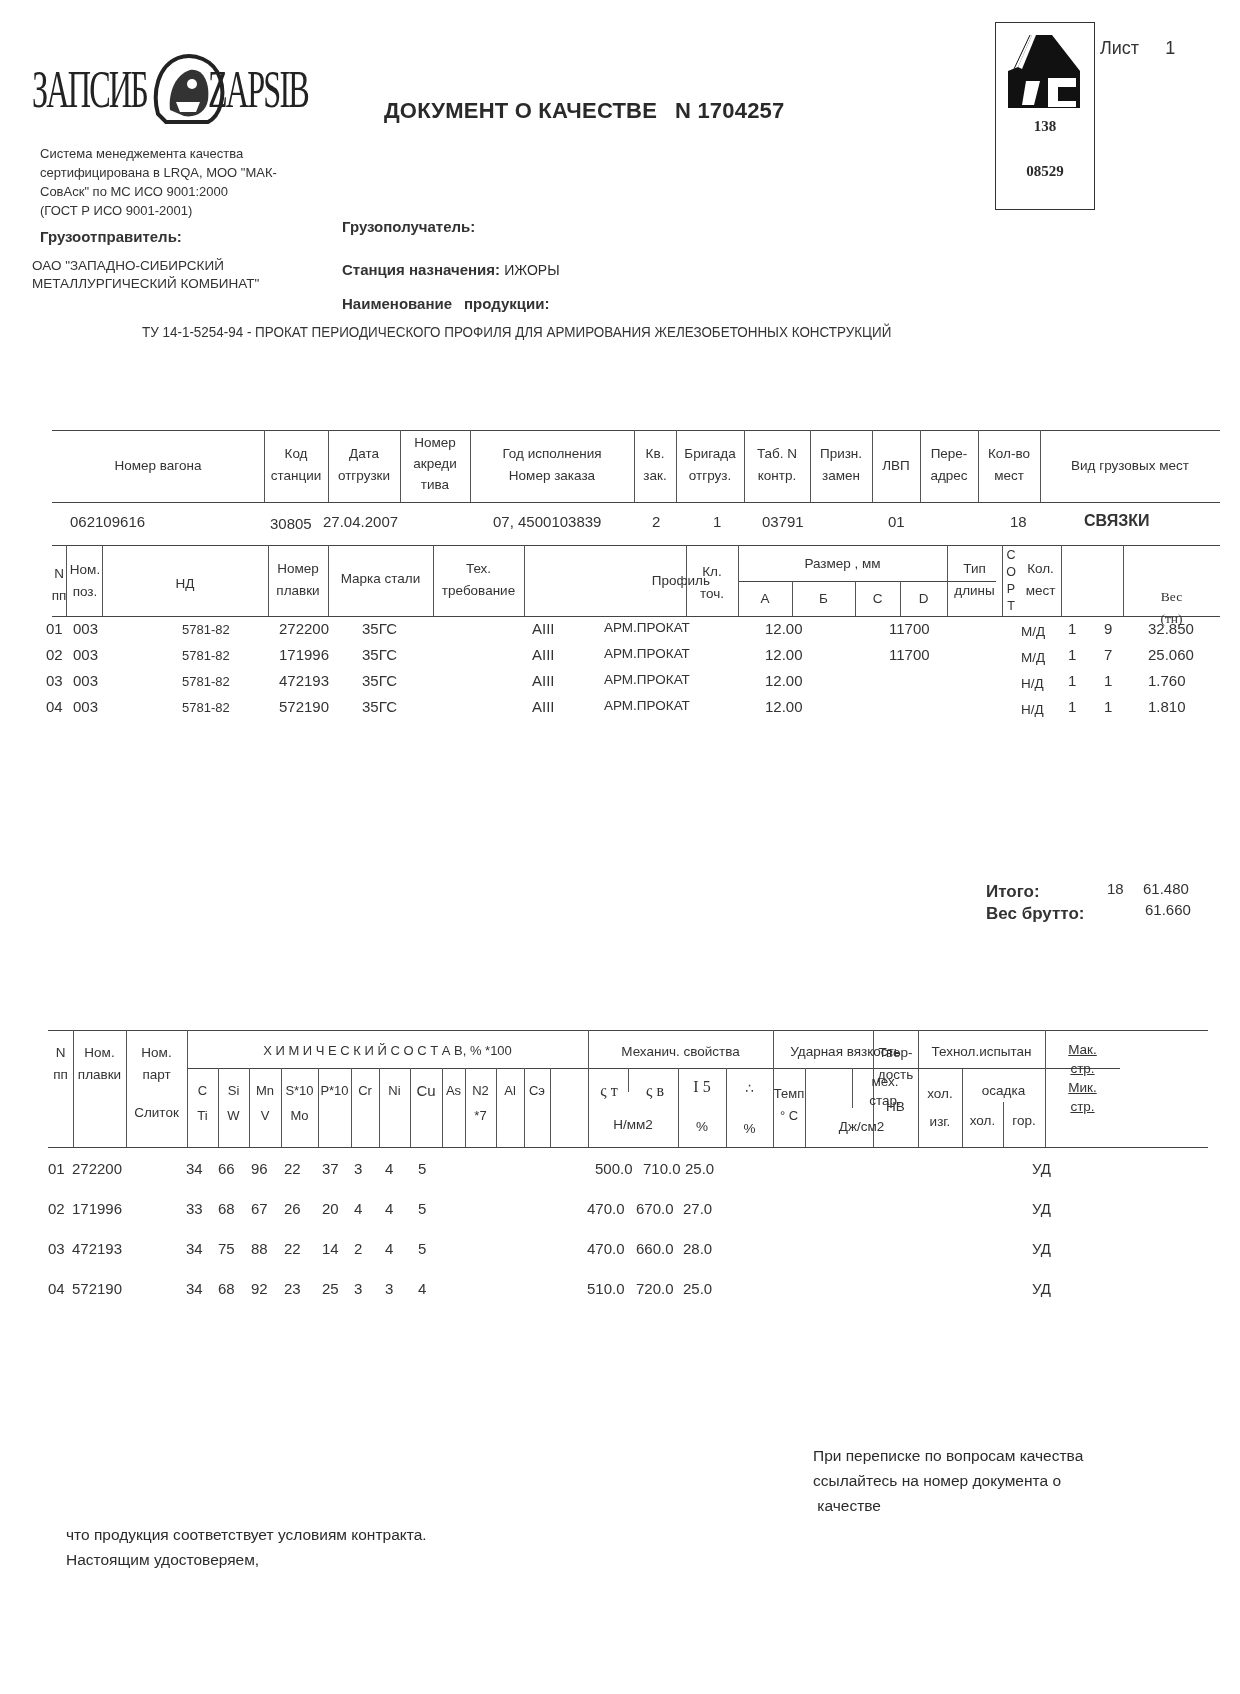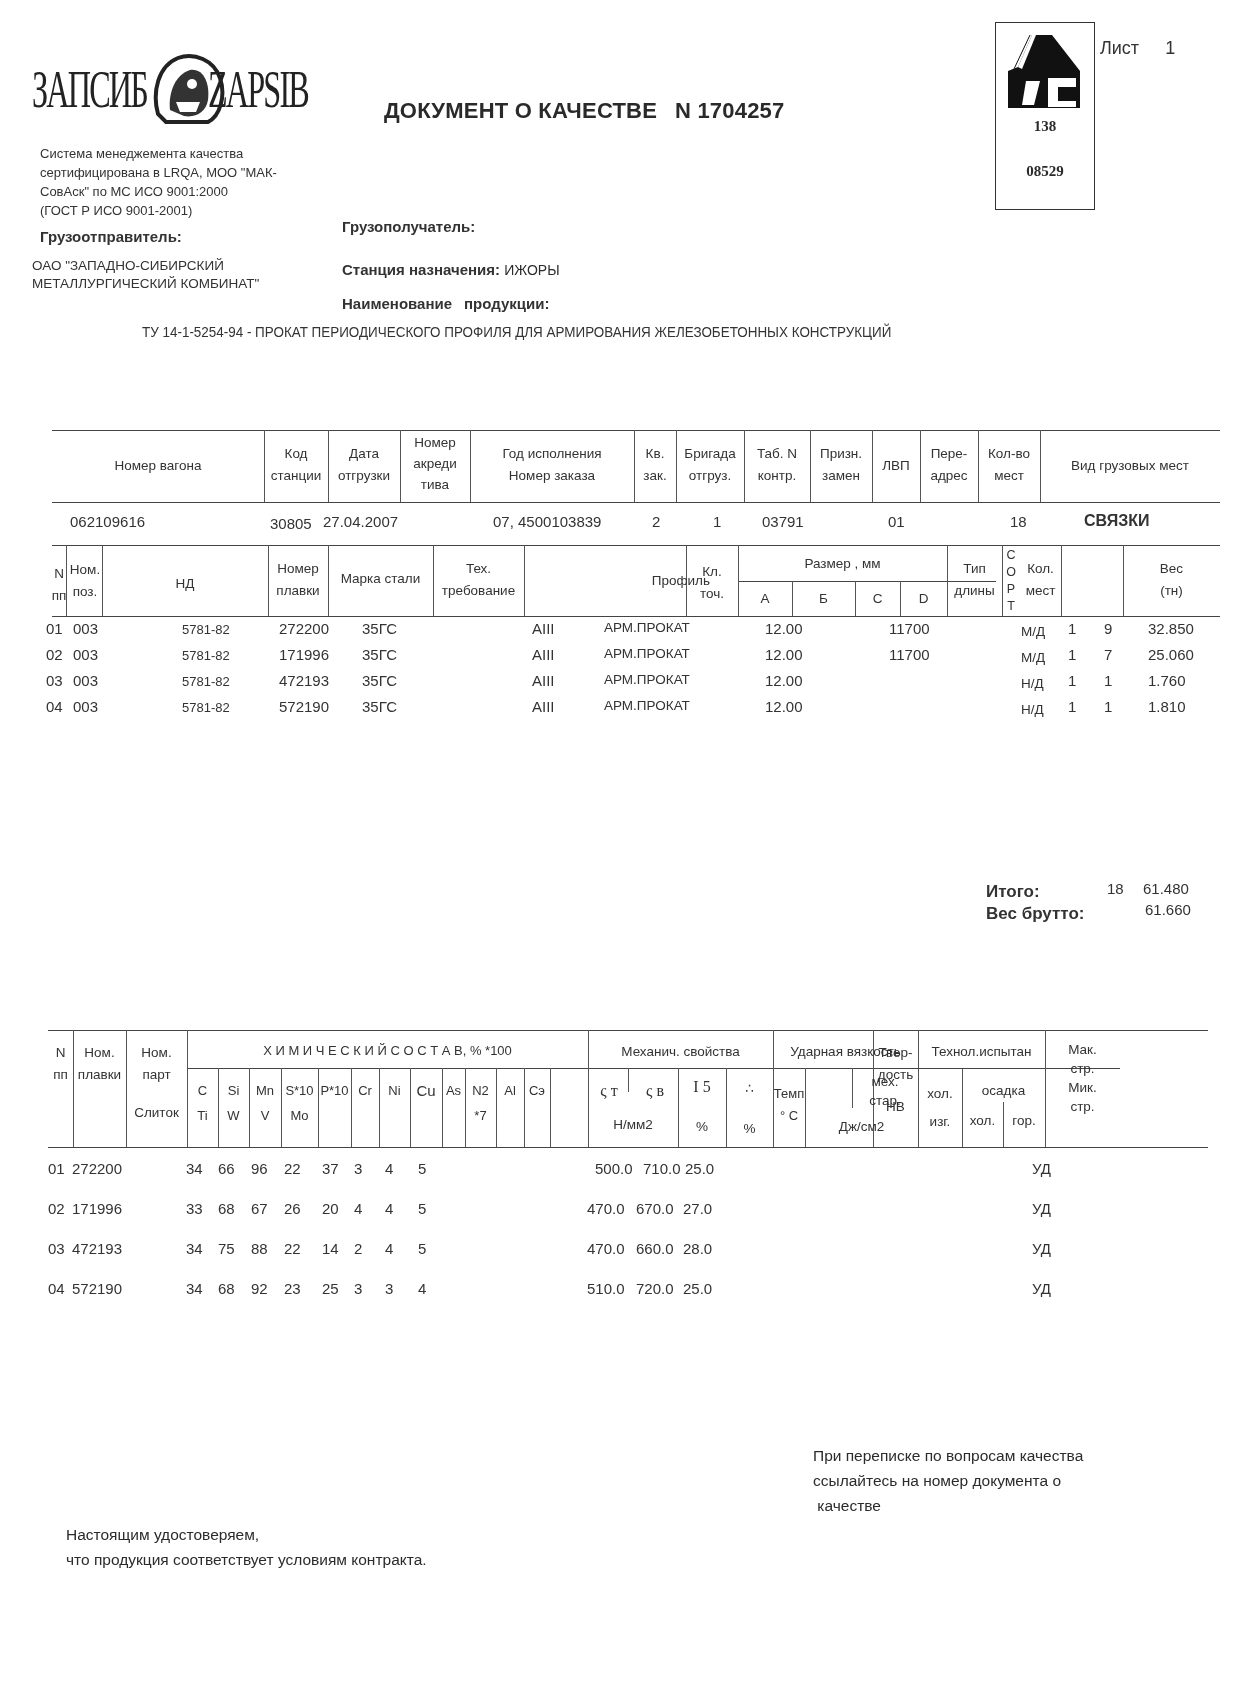--- a/index.html
+++ b/index.html
@@ -224,21 +224,21 @@
   <div class="th" style="left:1002px;width:18px;top:547px;line-height:17px;font-size:12.5px;">
       <div>С</div>
       <div>О</div>
       <div>Р</div>
       <div>Т</div>
     </div>
   <div class="th" style="left:1020px;width:41px;top:558px;">
       <div>Кол.</div>
       <div>мест</div>
     </div>
-  <div class="th" style="left:1123px;width:97px;top:558px;">
+  <div class="th" style="left:1123px;width:97px;top:586px;font-family:Liberation Serif, serif;">
       <div>Вес</div>
       <div>(тн)</div>
     </div>
 
   <div id="items-rows">
       <div>
         <div class="td" style="left:46px;top:620px;font-size:15px;">01</div>
         <div class="td" style="left:73px;top:620px;font-size:15px;">003</div>
         <div class="td" style="left:182px;top:622px;font-size:13px;">5781-82</div>
         <div class="td" style="left:279px;top:620px;font-size:15px;">272200</div>
@@ -412,21 +412,21 @@
 
   <div class="th" style="left:918px;width:127px;top:1041px;">Технол.испытан</div>
   <div class="th" style="left:918px;width:44px;top:1083px;">
       <div>хол.</div>
       <div style="margin-top:6px">изг.</div>
     </div>
   <div class="th" style="left:962px;width:83px;top:1080px;">осадка</div>
   <div class="th" style="left:962px;width:41px;top:1110px;">хол.</div>
   <div class="th" style="left:1003px;width:42px;top:1110px;">гор.</div>
 
-  <div class="th" style="left:1045px;width:75px;top:1040px;line-height:19px;">
+  <div class="th" style="left:1045px;width:75px;top:1040px;line-height:19px;text-decoration:underline;">
       <div>Мак.</div>
       <div>стр.</div>
       <div>Мик.</div>
       <div>стр.</div>
     </div>
 
   <div id="chem-rows">
       <div>
         <div class="td" style="left:48px;top:1160px;">01</div>
         <div class="td" style="left:72px;top:1160px;">272200</div>
@@ -488,20 +488,20 @@
         <div class="td" style="left:418px;top:1280px;">4</div>
         <div class="td" style="left:587px;top:1280px;">510.0</div>
         <div class="td" style="left:636px;top:1280px;">720.0</div>
         <div class="td" style="left:683px;top:1280px;">25.0</div>
         <div class="td" style="left:1032px;top:1280px;">УД</div>
       </div>
     </div>
 </div>
 
 <div class="abs foot" style="left:66px;top:1522px;">
+  <div>что продукция соответствует условиям контракта.</div>
   <div>Настоящим удостоверяем,</div>
-  <div>что продукция соответствует условиям контракта.</div>
 </div>
 <div class="abs foot" style="left:813px;top:1443px;">
   <div>При переписке по вопросам качества</div>
   <div>ссылайтесь на номер документа о</div>
   <div style="white-space:pre"> качестве</div>
 </div>
 
 </body></html>

